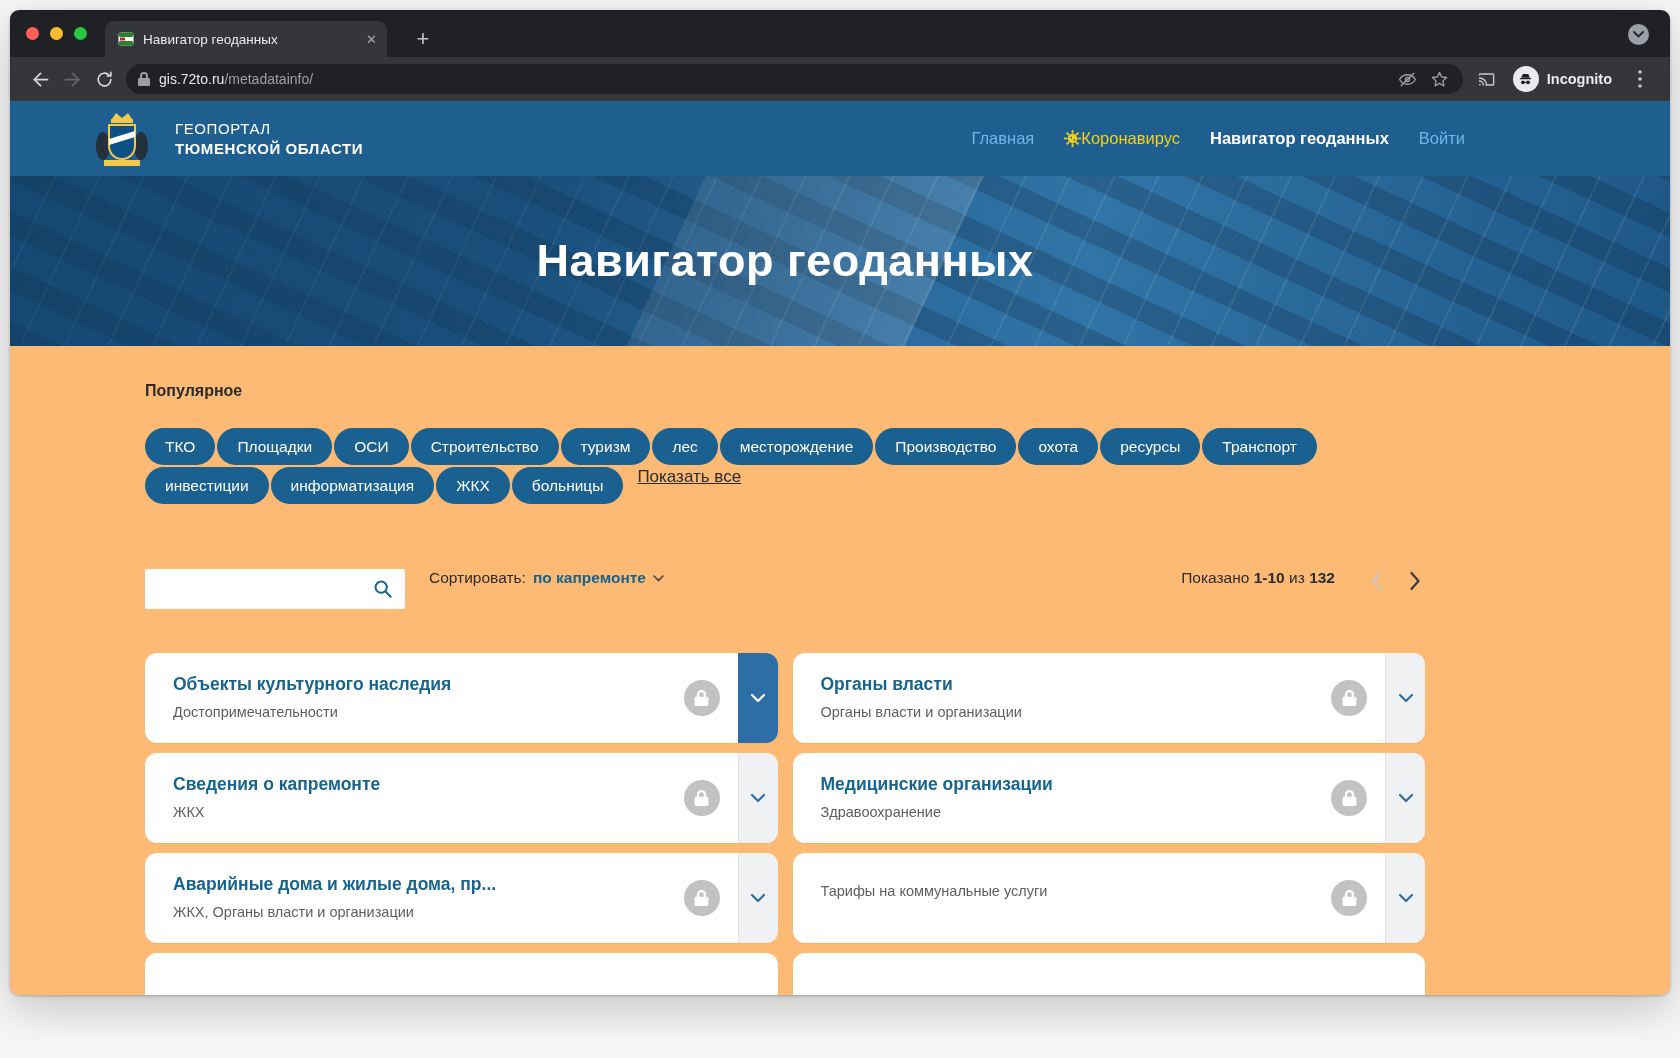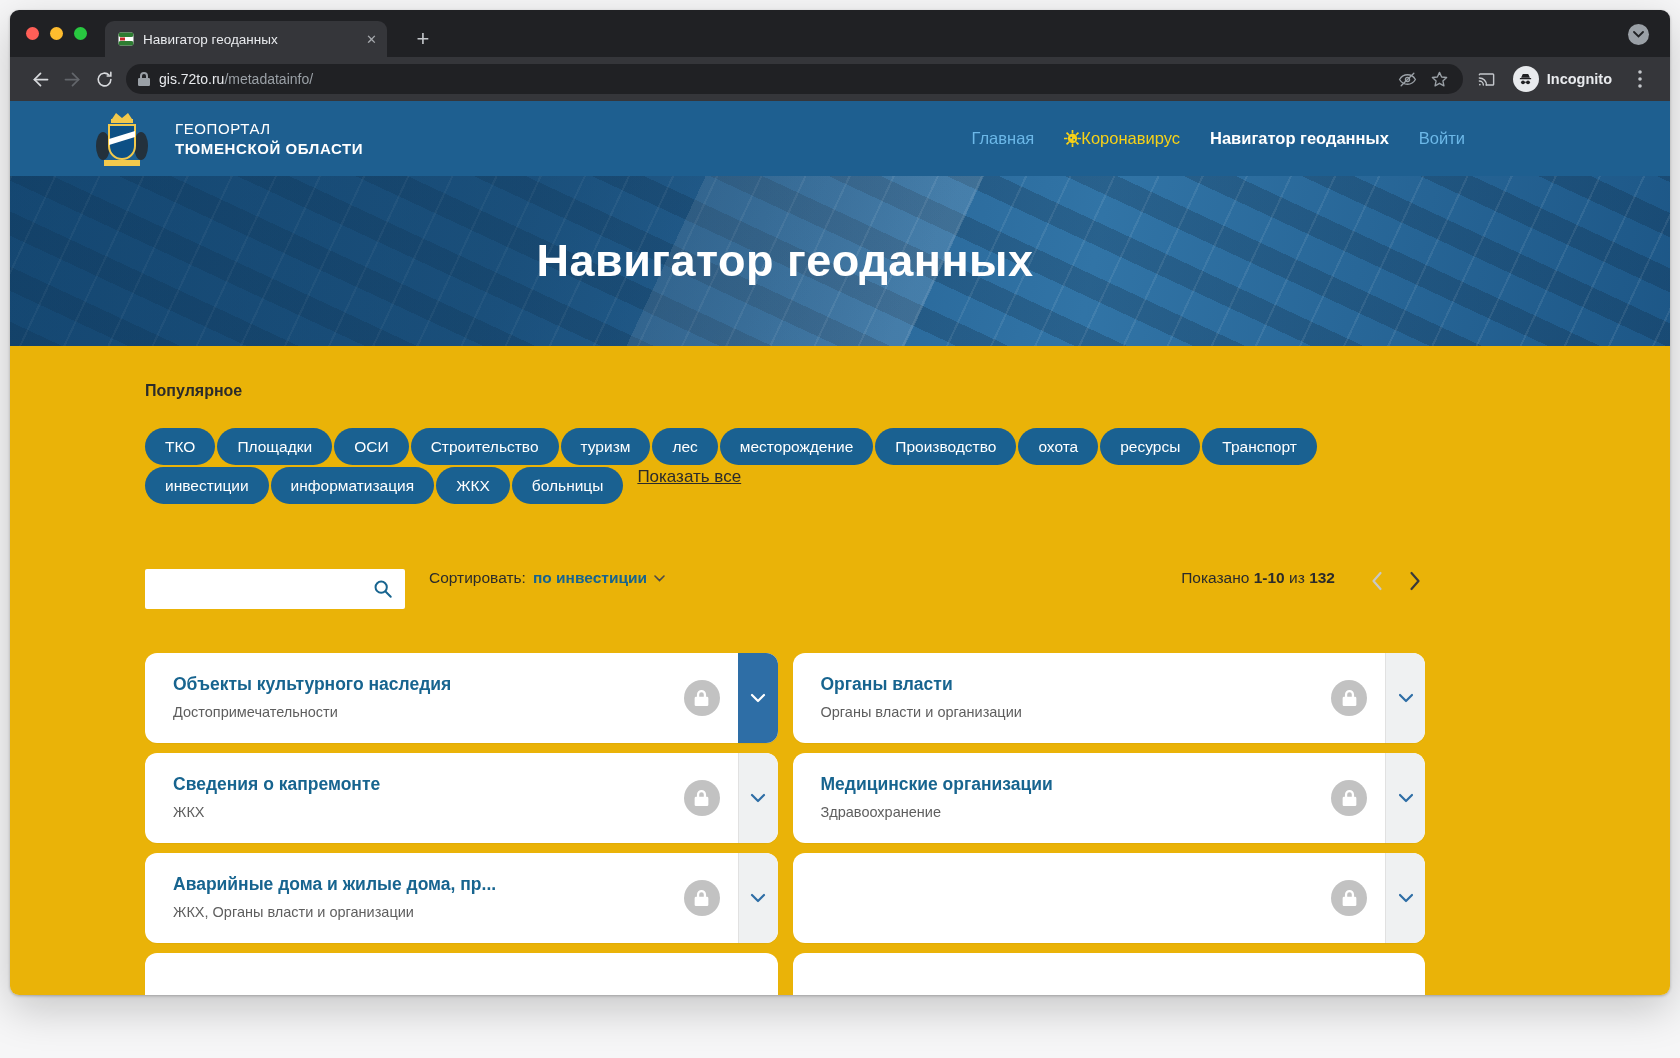--- a/index.html
+++ b/index.html
@@ -34,21 +34,21 @@
   .url-domain { color:#e8eaed; }
   .url-path { color:#9aa0a6; }
   .omni-spacer { flex:1; }
   .omni-icon { background:none; border:none; display:flex; align-items:center; justify-content:center; padding:2px; }
   .incog { display:flex; align-items:center; gap:8px; margin:0 12px 0 10px; }
   .incog-circle { width:26px; height:26px; border-radius:50%; background:#e8eaed; display:flex;
     align-items:center; justify-content:center; }
   .incog-label { color:#e8eaed; font-size:14.5px; font-weight:700; }
 
   
-  .site { flex:1; background:#eab308; overflow:hidden; display:flex; flex-direction:column; }
+  .site { flex:1; background:#fdba74; overflow:hidden; display:flex; flex-direction:column; }
   .site-header { height:75px; flex:none; background:var(--brand-blue,#1e5f90); display:flex;
     align-items:center; padding:0 205px 0 85px; }
   .logo-text { margin-left:26px; color:#fff; }
   .logo-line1 { font-size:15px; letter-spacing:.6px; }
   .logo-line2 { font-size:15px; font-weight:700; letter-spacing:.6px; margin-top:3px; }
   .site-nav { margin-left:auto; display:flex; align-items:center; gap:30px; font-size:16.5px; white-space:nowrap; }
   .nav-link { color:var(--link-light-blue,#6cb8e8); text-decoration:none;text-align:right; }
   .nav-corona { color:var(--coronavirus-yellow,#f7d117); display:flex; align-items:center; gap:0; text-decoration:none; }
   .nav-current { color:#fff; font-weight:700; text-decoration:none; }
 
@@ -294,21 +294,21 @@
             <input class="search-input" value="" style="">
             <button class="search-btn">
               <svg width="20" height="20" viewBox="0 0 22 22" fill="none" stroke="#17648f" stroke-width="2.2" stroke-linecap="round">
                   <circle cx="9" cy="9" r="6.2"></circle>
                   <line x1="13.8" y1="13.8" x2="19.5" y2="19.5"></line>
                 </svg>
             </button>
           </div>
           <div class="sort">
             <span>Сортировать:</span>
-            <span class="sort-value">по инвестиции</span>
+            <span class="sort-value">по капремонте</span>
             <span style="display:flex">
               <svg width="11" height="7" viewBox="0 0 11 7">
                   <polyline points="1,1 5.5,5.5 10,1" fill="none" stroke="#4a4a4a" stroke-width="1.6" stroke-linecap="round"></polyline>
                 </svg>
             </span>
           </div>
           <div class="results">
             <span>Показано</span>
             <b>1-10</b>
             <span>из</span>
@@ -410,20 +410,21 @@
               </span>
               <button class="expand">
                 <svg width="16" height="10" viewBox="0 0 16 10">
                   <polyline points="2,2 8,8 14,2" fill="none" stroke="currentColor" stroke-width="2.2" stroke-linecap="round" stroke-linejoin="round"></polyline>
                 </svg>
               </button>
             </div>
 
             <div class="card">
               <div class="card-body">
+                <div class="card-sub">Тарифы на коммунальные услуги</div>
               </div>
               <span class="lock-badge">
                 <svg width="15" height="16" viewBox="0 0 12 14">
                   <path fill="#fff" d="M6 0a4 4 0 0 0-4 4v2H1.2A1.2 1.2 0 0 0 0 7.2v5.6A1.2 1.2 0 0 0 1.2 14h9.6A1.2 1.2 0 0 0 12 12.8V7.2A1.2 1.2 0 0 0 10.8 6H10V4a4 4 0 0 0-4-4zM4 4a2 2 0 0 1 4 0v2H4z"></path>
                 </svg>
               </span>
               <button class="expand">
                 <svg width="16" height="10" viewBox="0 0 16 10">
                   <polyline points="2,2 8,8 14,2" fill="none" stroke="currentColor" stroke-width="2.2" stroke-linecap="round" stroke-linejoin="round"></polyline>
                 </svg>

